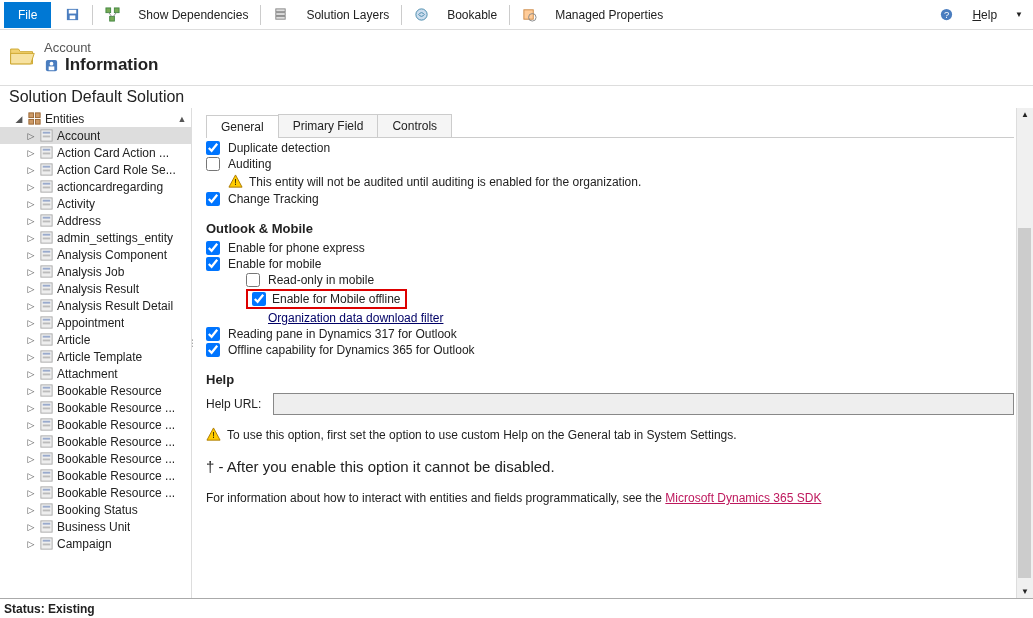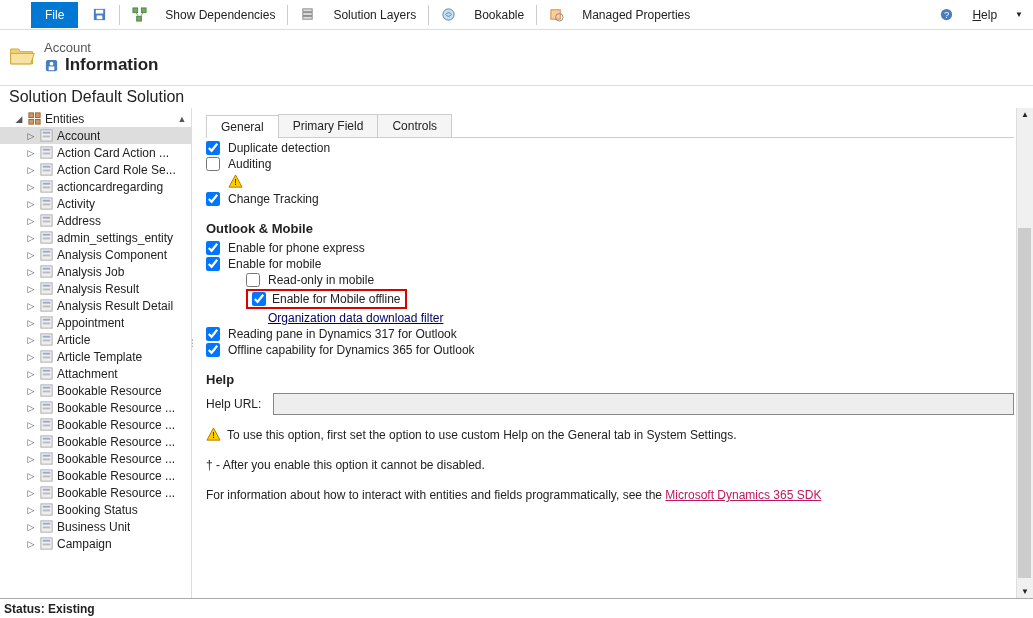--- a/index.html
+++ b/index.html
@@ -1,18 +1,18 @@
 <!DOCTYPE html>
 <html><head>
 <meta charset="utf-8">
 <style>
 * { box-sizing: border-box; margin: 0; padding: 0; }
 body { font-family: "Segoe UI", Tahoma, sans-serif; font-size: 12px; color: #222; width: 1033px; height: 618px; overflow: hidden; background: #fff; }
 .toolbar { display: flex; align-items: center; height: 30px; border-bottom: 1px solid #ddd; padding: 0 4px; }
-.file-btn { background: #0078d4; color: #fff; padding: 6px 14px; font-size: 12px; margin-right: 8px; margin-left: 27px; }
+.file-btn { background: #0078d4; color: #fff; padding: 6px 14px; font-size: 12px; margin-right: 8px; }
 .tb-sep { width: 1px; height: 20px; background: #ccc; margin: 0 6px; }
 .tb-item { display: flex; align-items: center; gap: 18px; padding: 3px 6px; cursor: pointer; font-size: 12px; }
 .tb-spacer { flex: 1; }
 .header { display: flex; align-items: center; padding: 10px 8px; gap: 8px; border-bottom: 1px solid #ddd; }
 .folder-icon svg { width: 28px; height: 28px; }
 .header-txt { display: flex; flex-direction: column; }
 .breadcrumb { font-size: 13px; color: #555; }
 .title-row { display: flex; align-items: center; gap: 6px; }
 .title { font-weight: 600; font-size: 17px; }
 .sol-label { font-weight: 400; font-size: 16px; padding: 2px 9px; }
@@ -33,21 +33,21 @@
 .form-label { font-size: 12px; }
 .warn-row { display: flex; align-items: center; gap: 6px; margin-left: 22px; padding: 2px 0; }
 .section-head { font-weight: 600; font-size: 13px; margin-top: 14px; margin-bottom: 4px; }
 .indent1 { margin-left: 40px; }
 .indent2 { margin-left: 62px; }
 .highlight-box { border: 2px solid #d00; padding: 1px 4px; display: inline-flex; align-items: center; gap: 6px; }
 .link { color: #006; text-decoration: underline; cursor: pointer; }
 .bluelink { color: #be185d; text-decoration: underline; cursor: pointer; }
 .help-url-row { display: flex; align-items: center; gap: 12px; margin-top: 6px; }
 .help-input { flex: 1; height: 22px; border: 1px solid #888; background: #eee; }
-.footnote { margin-top: 14px; font-size: 12px; }
+.footnote { margin-top: 14px; font-size: 15px; }
 .sdk-note { margin-top: 16px; font-size: 12px; }
 .scrollbar { width: 17px; background: #f0f0f0; display: flex; flex-direction: column; align-items: center; justify-content: space-between; border-left: 1px solid #ddd; }
 .sb-arrow { font-size: 8px; padding: 2px; cursor: pointer; }
 .sb-thumb { position: absolute; right: 2px; top: 120px; width: 13px; height: 350px; background: #ccc; border-radius: 0; }
 .status { border-top: 1px solid #aaa; padding: 3px 4px; font-size: 12px; font-weight: 600; }
 .drag-handle { position: absolute; left: -4px; top: 230px; font-size: 9px; color: #888; }
 .icon-sm { width: 15px; height: 15px; flex-shrink: 0; }
 </style>
 </head>
 <body>
@@ -389,20 +389,21 @@
         </div>
       <div class="form-line">
           <input type="checkbox" class="cb" style="">
           <span class="form-label">Auditing</span>
         </div>
       <div class="warn-row">
         <svg class="icon-sm" viewBox="0 0 16 16">
             <path d="M8 1 L15 14 L1 14 Z" fill="#ffcc00" stroke="#aa7700"></path>
             <text x="8" y="12" font-size="9" text-anchor="middle" fill="#000">!</text>
           </svg>
+        <span class="form-label">This entity will not be audited until auditing is enabled for the organization.</span>
       </div>
       <div class="form-line">
           <input type="checkbox" class="cb" checked="" style="">
           <span class="form-label">Change Tracking</span>
         </div>
 
       <div class="section-head">Outlook &amp; Mobile</div>
       <div class="form-line">
           <input type="checkbox" class="cb" checked="" style="">
           <span class="form-label">Enable for phone express</span>

